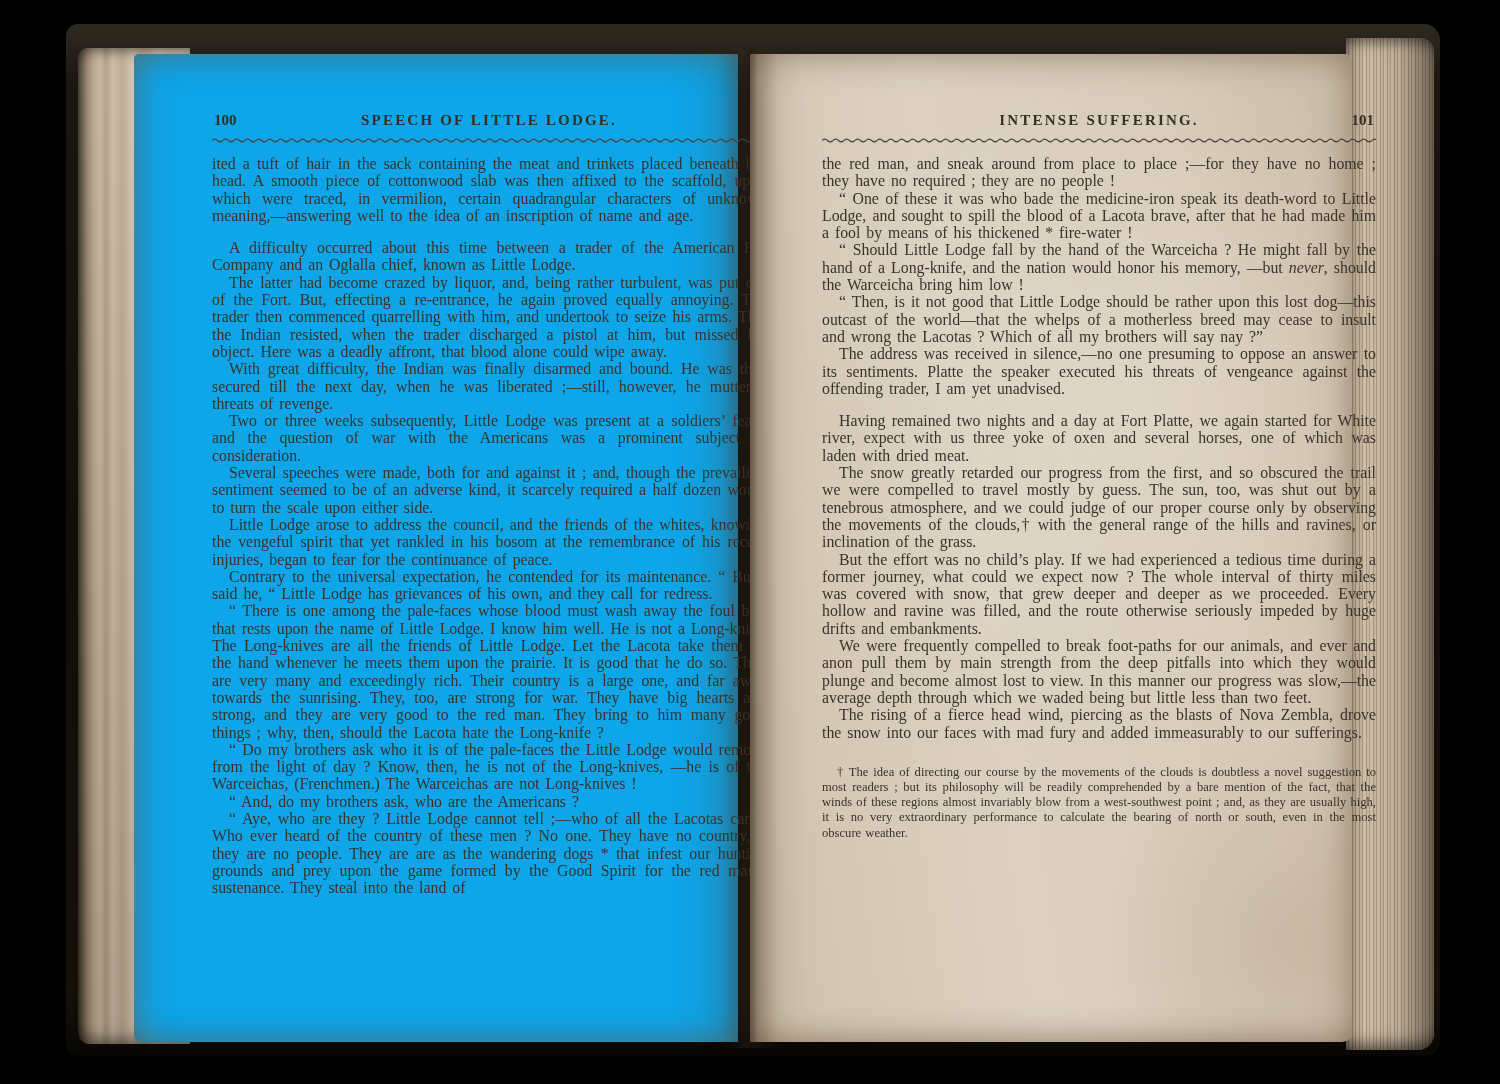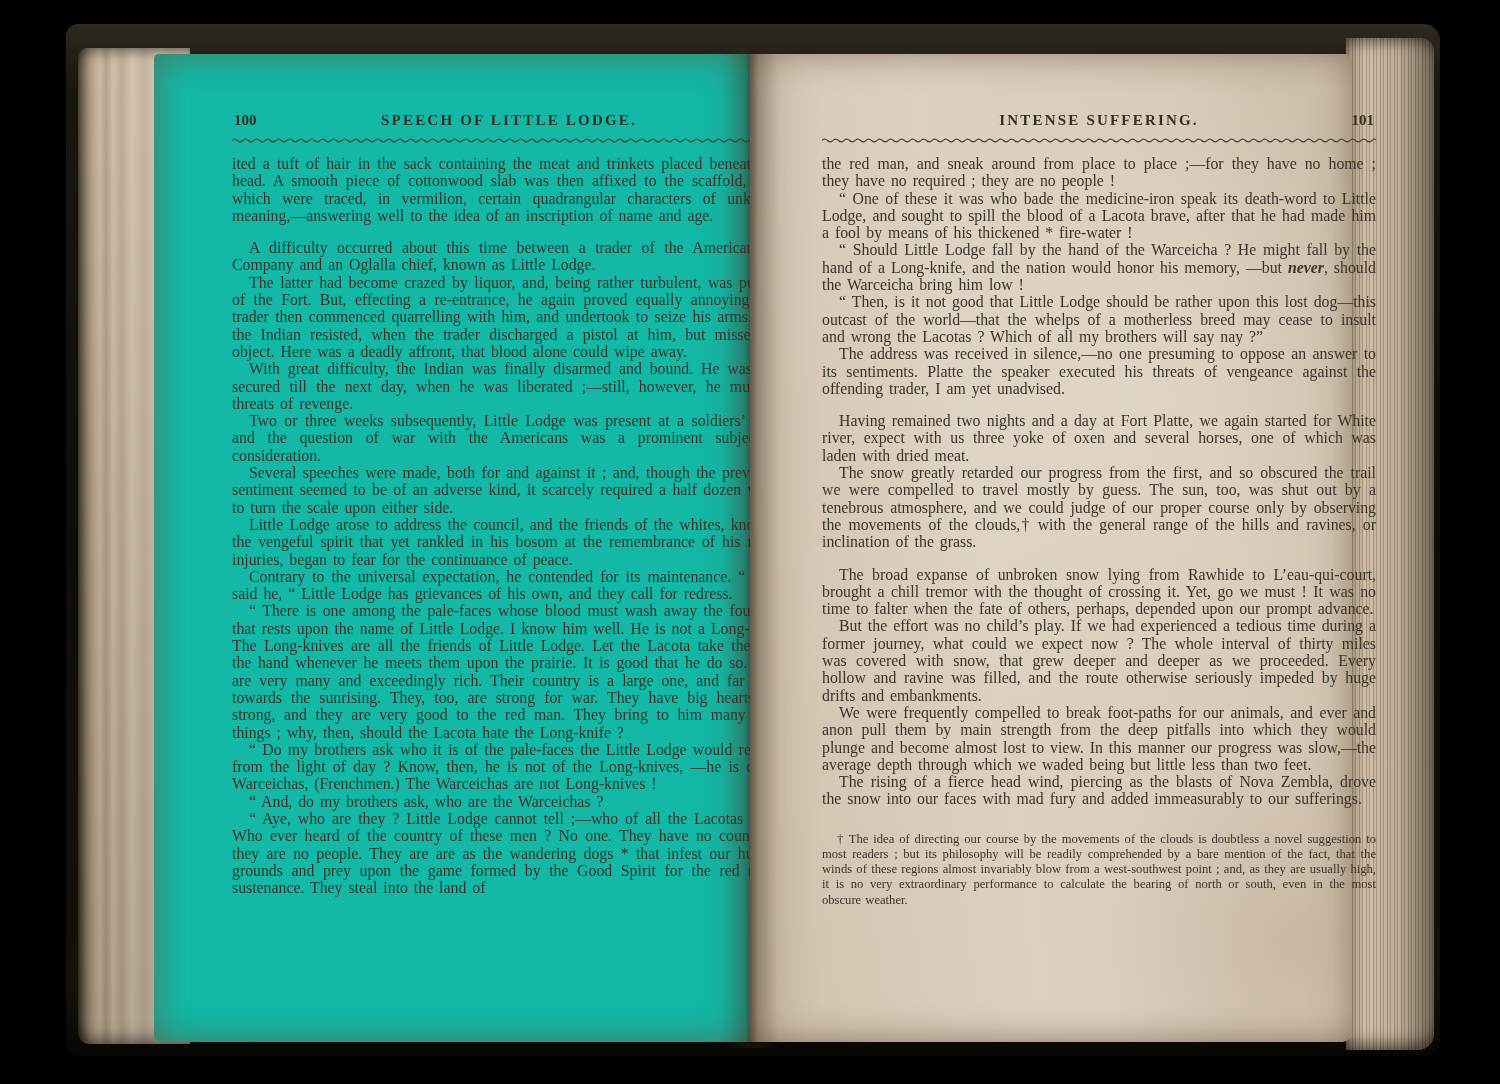--- a/index.html
+++ b/index.html
@@ -41,27 +41,27 @@
       repeating-linear-gradient(90deg,
         #cbbaa3 0px, #cbbaa3 2px, #ae9b82 2px, #ae9b82 3px,
         #d0c0aa 3px, #d0c0aa 6px, #a6937a 6px, #a6937a 7px);
     box-shadow: inset 0 12px 14px -8px rgba(0,0,0,0.55), inset 0 -14px 16px -8px rgba(0,0,0,0.6);
   }
 
   .page {
     position:absolute; top:46px; height:988px;
   }
   .page.left {
-    left:92px; width:604px;
+    left:72px; width:604px;
     border-radius:5px 0 0 8px;
     background:
       radial-gradient(ellipse 70% 50% at 30% 30%, rgba(255,252,244,0.20), rgba(255,252,244,0) 70%),
       radial-gradient(ellipse 40% 30% at 15% 92%, rgba(140,115,85,0.22), rgba(140,115,85,0) 70%),
       linear-gradient(100deg, #c9bba6 0%, #d6c9b7 22%, #dbd0c0 55%, #d5c8b5 82%, #cabb a7 100%);
-    background-color:#14b8a6;
+    background-color:#0ea5e9;
     box-shadow:
       inset 16px 14px 34px -14px rgba(110,90,65,0.55),
       inset 0 -20px 30px -18px rgba(110,90,65,0.5),
       inset -34px 0 50px -26px rgba(80,62,42,0.50);
     text-decoration: underline;
   }
   .page.right {
     left:688px; width:602px;
     border-radius:0 8px 10px 0;
     background:
@@ -99,21 +99,21 @@
   .page.right .head-num { right:2px; }
 
   .wavy { display:block; margin:3px 0 11px; width:100%; height:7px; }
 
   .bodytext p.para {
     margin:0; font-size:15.8px; line-height:17.3px;
     text-align:justify; color:#3a332a; word-spacing:2px;
   }
   .bodytext p.para.indent { text-indent:17px; }
   .bodytext p.para.gap { margin-top:15px; }
-  .bodytext i { font-style:italic;font-weight:bold; }
+  .bodytext i { font-style:italic; }
 
   .footnotes { margin-top:24px; }
   .footnotes p.para {
     margin:0; font-size:12.6px; line-height:15.2px;
     text-align:justify; color:#3a332a; word-spacing:1px;
   }
   .footnotes p.para.indent { text-indent:15px; }
   .page.left .footnotes { margin-top:20px; }
   .page.left .footnotes p.para { text-align:center; text-indent:0; }
 </style>
@@ -144,21 +144,21 @@
             <p class="para">ited a tuft of hair in the sack containing the meat and trinkets placed beneath her head.  A smooth piece of cottonwood slab was then affixed to the scaffold, upon which were traced, in vermilion, certain quadrangular characters of unknown meaning,—answering well to the idea of an inscription of name and age.</p>
             <p class="para indent gap">A difficulty occurred about this time between a trader of the American Fur Company and an Oglalla chief, known as Little Lodge.</p>
             <p class="para indent">The latter had become crazed by liquor, and, being rather turbulent, was put out of the Fort.  But, effecting a re-entrance, he again proved equally annoying.  The trader then commenced quarrelling with him, and undertook to seize his arms.  This the Indian resisted, when the trader discharged a pistol at him, but missed his object.  Here was a deadly affront, that blood alone could wipe away.</p>
             <p class="para indent">With great difficulty, the Indian was finally disarmed and bound.  He was thus secured till the next day, when he was liberated ;—still, however, he muttered threats of revenge.</p>
             <p class="para indent">Two or three weeks subsequently, Little Lodge was present at a soldiers’ feast, and the question of war with the Americans was a prominent subject of consideration.</p>
             <p class="para indent">Several speeches were made, both for and against it ; and, though the prevailing sentiment seemed to be of an adverse kind, it scarcely required a half dozen words to turn the scale upon either side.</p>
             <p class="para indent">Little Lodge arose to address the council, and the friends of the whites, knowing the vengeful spirit that yet rankled in his bosom at the remembrance of his recent injuries, began to fear for the continuance of peace.</p>
             <p class="para indent">Contrary to the universal expectation, he contended for its maintenance. “ But,” said he, “ Little Lodge has grievances of his own, and they call for redress.</p>
             <p class="para indent">“ There is one among the pale-faces whose blood must wash away the foul blot that rests upon the name of Little Lodge.  I know him well. He is not a Long-knife.  The Long-knives are all the friends of Little Lodge.  Let the Lacota take them by the hand whenever he meets them upon the prairie.  It is good that he do so.  They are very many and exceedingly rich.  Their country is a large one, and far away towards the sunrising.  They, too, are strong for war.  They have big hearts and strong, and they are very good to the red man.  They bring to him many good things ; why, then, should the Lacota hate the Long-knife ?</p>
             <p class="para indent">“ Do my brothers ask who it is of the pale-faces the Little Lodge would remove from the light of day ?  Know, then, he is not of the Long-knives, —he is of the Warceichas, (Frenchmen.)  The Warceichas are not Long-knives !</p>
-            <p class="para indent">“ And, do my brothers ask, who are the Warceichas ?</p>
+            <p class="para indent">“ And, do my brothers ask, who are the Americans ?</p>
             <p class="para indent">“ Aye, who are they ?  Little Lodge cannot tell ;—who of all the Lacotas can ?  Who ever heard of the country of these men ?  No one.  They have no country,—they are no people.  They are are as the wandering dogs * that infest our hunting grounds and prey upon the game formed by the Good Spirit for the red man’s sustenance.  They steal into the land of</p>
           </div>
       </div>
     </div>
   </div>
 
   <div class="page right">
     <div class="page-inner">
       <div class="column">
         <div class="running-head">
@@ -174,21 +174,20 @@
           <rect width="554" height="7" fill="url(#waveR)"></rect>
         </svg>
         <div class="bodytext">
             <p class="para">the red man, and sneak around from place to place ;—for they have no home ; they have no required ; they are no people !</p>
             <p class="para indent">“ One of these it was who bade the medicine-iron speak its death-word to Little Lodge, and sought to spill the blood of a Lacota brave, after that he had made him a fool by means of his thickened * fire-water !</p>
             <p class="para indent">“ Should Little Lodge fall by the hand of the Warceicha ?  He might fall by the hand of a Long-knife, and the nation would honor his memory, —but <i>never</i>, should the Warceicha bring him low !</p>
             <p class="para indent">“ Then, is it not good that Little Lodge should be rather upon this lost dog—this outcast of the world—that the whelps of a motherless breed may cease to insult and wrong the Lacotas ?  Which of all my brothers will say nay ?”</p>
             <p class="para indent">The address was received in silence,—no one presuming to oppose an answer to its sentiments.  Platte the speaker executed his threats of vengeance against the offending trader, I am yet unadvised.</p>
             <p class="para indent gap">Having remained two nights and a day at Fort Platte, we again started for White river, expect with us three yoke of oxen and several horses, one of which was laden with dried meat.</p>
             <p class="para indent">The snow greatly retarded our progress from the first, and so obscured the trail we were compelled to travel mostly by guess.  The sun, too, was shut out by a tenebrous atmosphere, and we could judge of our proper course only by observing the movements of the clouds,† with the general range of the hills and ravines, or inclination of the grass.</p>
-            <p class="para indent gap">The broad expanse of unbroken snow lying from Rawhide to L’eau-qui-court, brought a chill tremor with the thought of crossing it.  Yet, go we must !  It was no time to falter when the fate of others, perhaps, depended upon our prompt advance.</p>
             <p class="para indent">But the effort was no child’s play.  If we had experienced a tedious time during a former journey, what could we expect now ?  The whole interval of thirty miles was covered with snow, that grew deeper and deeper as we proceeded.  Every hollow and ravine was filled, and the route otherwise seriously impeded by huge drifts and embankments.</p>
             <p class="para indent">We were frequently compelled to break foot-paths for our animals, and ever and anon pull them by main strength from the deep pitfalls into which they would plunge and become almost lost to view.  In this manner our progress was slow,—the average depth through which we waded being but little less than two feet.</p>
             <p class="para indent">The rising of a fierce head wind, piercing as the blasts of Nova Zembla, drove the snow into our faces with mad fury and added immeasurably to our sufferings.</p>
           </div>
         <div class="footnotes">
             <p class="para indent">† The idea of directing our course by the movements of the clouds is doubtless a novel suggestion to most readers ; but its philosophy will be readily comprehended by a bare mention of the fact, that the winds of these regions almost invariably blow from a west-southwest point ; and, as they are usually high, it is no very extraordinary performance to calculate the bearing of north or south, even in the most obscure weather.</p>
           </div>
       </div>
     </div>
   </div>

